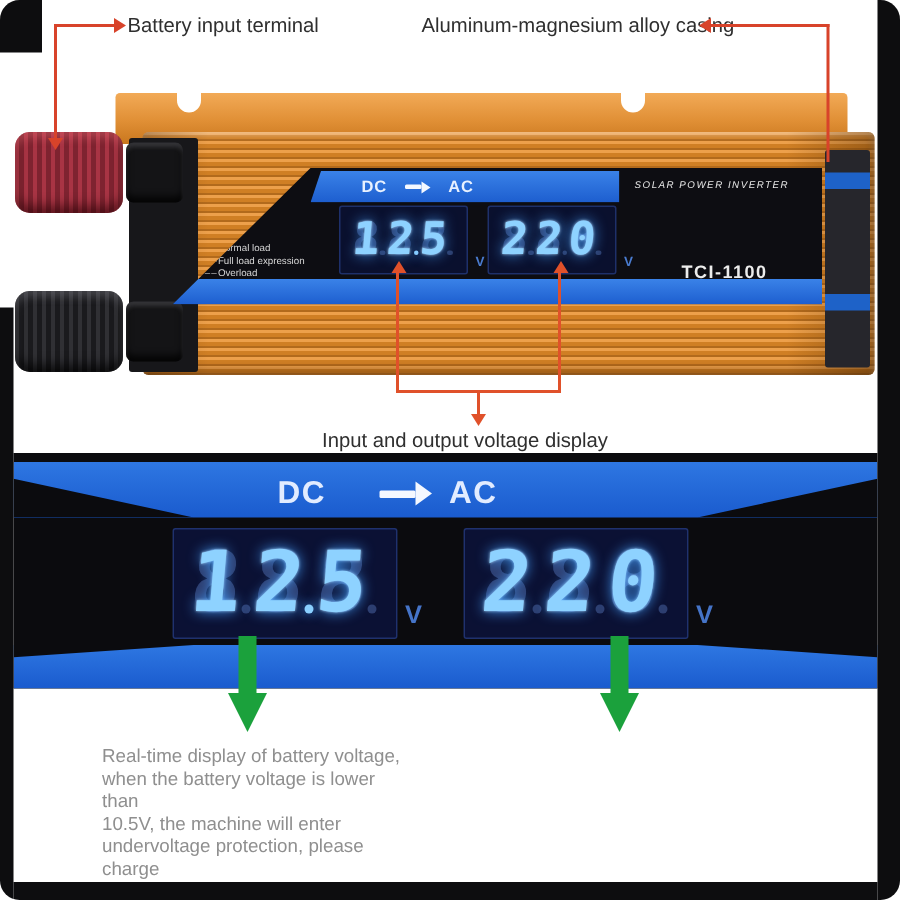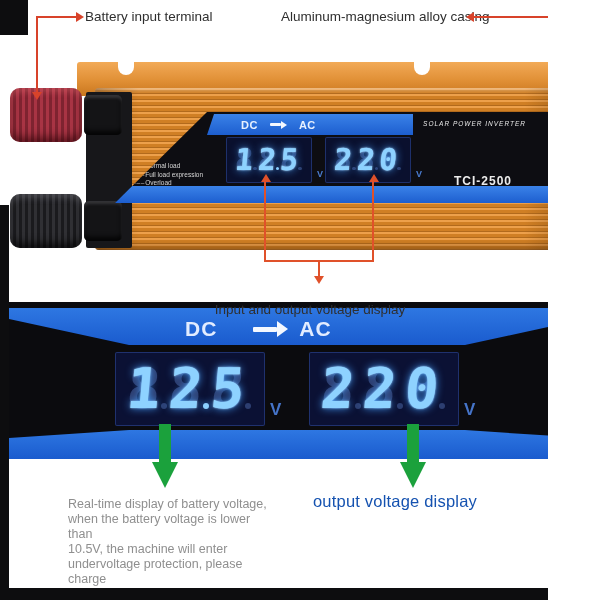--- a/index.html
+++ b/index.html
@@ -1,17 +1,17 @@
 <!DOCTYPE html>
 <html><head>
 <meta charset="utf-8">
 <style>
   html,body{margin:0;padding:0;background:#fff;}
-  .stage{position:relative;width:548px;height:600px;background:#fff;overflow:hidden;
-         font-family:"Liberation Sans",sans-serif;}
+  .stage{position:relative;width:600px;height:600px;background:#fff;overflow:hidden;
+         font-family:"Liberation Sans",sans-serif;border-radius:13px;}
 
   
   .blk{position:absolute;background:#0d0d0f;z-index:6;}
 
   
   .cl{position:absolute;background:#d8432a;z-index:5;}
   .arr{position:absolute;width:0;height:0;z-index:5;}
   .arr.r{border-top:5px solid transparent;border-bottom:5px solid transparent;border-left:8px solid #d8432a;}
   .arr.l{border-top:5px solid transparent;border-bottom:5px solid transparent;border-right:8px solid #d8432a;}
   .arr.d{border-left:5px solid transparent;border-right:5px solid transparent;border-top:8px solid #d8432a;}
@@ -170,40 +170,40 @@
             <span class="dig"><span class="g">8</span><span class="l">2</span></span>
             <span class="dp"></span>
             <span class="dig"><span class="g">8</span><span class="l">2</span></span>
             <span class="dp"></span>
             <span class="dig"><span class="g">8</span><span class="l">0</span></span>
             <span class="dp"></span>
           </div>
         </div>
       <span class="vunit sm">V</span>
     </div>
-    <div class="model">TCI-2500</div>
+    <div class="model">TCI-1100</div>
     <div class="legend">
       <span class="spk"></span>
       <span class="lines">
         <span class="li">Normal load</span>
         <span class="li">Full load expression</span>
         <span class="li">Overload</span>
       </span>
     </div>
     <div class="stripe bot"></div>
   </div>
 
   <div class="arr u" style="left:261px;top:174px;"></div>
   <div class="arr u" style="left:369px;top:174px;"></div>
   <div class="cl br" style="left:264px;top:181px;width:2px;height:81px;"></div>
   <div class="cl br" style="left:372px;top:181px;width:2px;height:81px;"></div>
   <div class="cl br" style="left:264px;top:260px;width:110px;height:2px;"></div>
   <div class="cl br" style="left:318px;top:262px;width:2px;height:14px;"></div>
   <div class="arr d" style="left:314px;top:276px;border-top-color:#e0512a;"></div>
-  <div class="midlabel" style="left:160px;top:302px;width:300px;">Input and output voltage display</div>
+  <div class="midlabel" style="left:160px;top:286px;width:300px;">Input and output voltage display</div>
 
   <div class="closeup">
     <div class="cu-band" style="top:6px;height:37px;"></div>
     <div class="wedge" style="left:0;top:6px;width:120px;height:37px;clip-path:polygon(0 30%,100% 100%,0 100%);"></div>
     <div class="wedge" style="left:456px;top:6px;width:120px;height:37px;clip-path:polygon(100% 30%,100% 100%,0 100%);"></div>
     <div class="cu-band" style="top:128px;height:29px;"></div>
     <div class="wedge" style="left:0;top:128px;width:120px;height:29px;clip-path:polygon(0 0,100% 0,0 28%);"></div>
     <div class="wedge" style="left:456px;top:128px;width:120px;height:29px;clip-path:polygon(0 0,100% 0,100% 28%);"></div>
     <div class="cu-head">
       <span class="t">DC</span>
@@ -247,16 +247,15 @@
   <div class="ghead" style="left:400px;top:462px;"></div>
 
   <div class="col" style="left:40px;width:256px;">
     <p style="width:200px;">Real-time display of battery voltage,
 when the battery voltage is lower than
 10.5V, the machine will enter
 undervoltage protection, please charge
 the battery before using.</p>
   </div>
   <div class="col" style="left:295px;width:200px;">
-    <h3>output voltage display</h3>
   </div>
 
 </div>
 
 </body></html>

